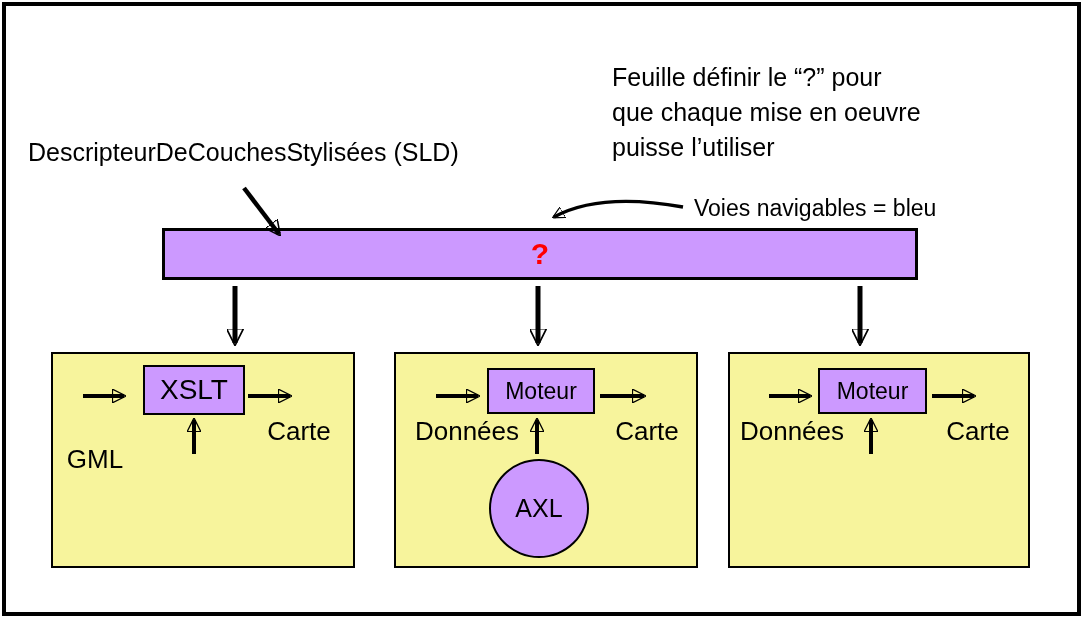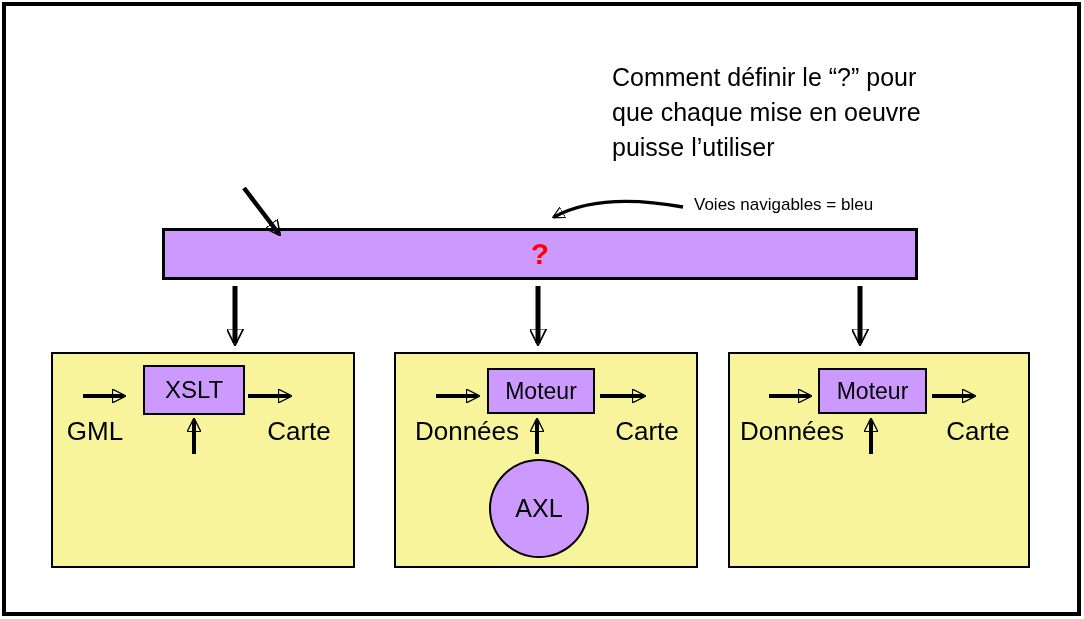--- a/index.html
+++ b/index.html
@@ -8,21 +8,21 @@
     position:relative; width:1084px; height:619px;
     background:#ffffff; overflow:hidden; box-sizing:border-box;
   }
   .frame {
     position:absolute; left:2px; top:2px; right:3px; bottom:3px;
     border:4px solid #000000;
   }
   .note { position:absolute; color:#000000; }
   .sld-label { left:28px; top:138px; font-size:25px; white-space:nowrap; }
   .question-note { left:612px; top:60px; font-size:25px; line-height:35px; white-space:pre-line; }
-  .legend-note { left:694px; top:195px; font-size:17px; white-space:nowrap; }
+  .legend-note { left:694px; top:195px; font-size:23px; white-space:nowrap; }
 
   .sld-bar {
     position:absolute; left:162px; top:228px; width:756px; height:52px;
     background:#CC99FF; border:3px solid #000000; box-sizing:border-box;
     display:flex; align-items:center; justify-content:center;
   }
   .sld-bar .q {
     color:#FF0000; font-weight:bold; font-size:30px; line-height:1;
   }
 
@@ -32,29 +32,29 @@
   }
   .pipeline.p0 { left:51px;  width:304px; }
   .pipeline.p1 { left:394px; width:304px; }
   .pipeline.p2 { left:728px; width:302px; }
 
   .proc {
     position:absolute; background:#CC99FF; border:2px solid #000000;
     box-sizing:border-box; display:flex; align-items:center; justify-content:center;
     color:#000000;
   }
-  .p0 .proc { left:90px; top:11px; width:102px; height:50px; font-size:24px; }
+  .p0 .proc { left:90px; top:11px; width:102px; height:50px; font-size:28px; }
   .p1 .proc { left:91px; top:14px; width:108px; height:46px; font-size:23px; }
   .p2 .proc { left:88px; top:14px; width:109px; height:46px; font-size:23px; }
 
   .io-label {
     position:absolute; top:62px; font-size:26px; color:#000000;
     transform:translateX(-50%); white-space:nowrap;
   }
-  .p0 .input-label  { left:42px; }
+  .p0 .input-label  { left:42px;margin-top:28px; }
   .p0 .output-label { left:246px; }
   .p1 .input-label  { left:71px; }
   .p1 .output-label { left:251px; }
   .p2 .input-label  { left:62px; }
   .p2 .output-label { left:248px; }
 
   .source {
     position:absolute; background:#CC99FF; border:2px solid #000000;
     box-sizing:border-box; border-radius:50%;
     display:flex; align-items:center; justify-content:center; text-align:center;
@@ -66,21 +66,22 @@
 
   svg.arrows { position:absolute; left:0; top:0; width:1084px; height:619px; pointer-events:none; }
   svg.arrows path { fill:none; stroke:#000000; }
 </style>
 </head>
 <body>
 
 <div class="canvas">
   <div class="frame"></div>
 
-  <div class="note question-note">Comment définir le “?” pour
+  <div class="note sld-label">DescripteurDeCouchesStylisées (SLD)</div>
+  <div class="note question-note">Feuille définir le “?” pour
 que chaque mise en oeuvre
 puisse l’utiliser</div>
   <div class="note legend-note">Voies navigables = bleu</div>
 
   <div class="sld-bar">
     <span class="q">?</span>
   </div>
 
   <div class="pipeline p0">
     <div class="proc">XSLT</div>

